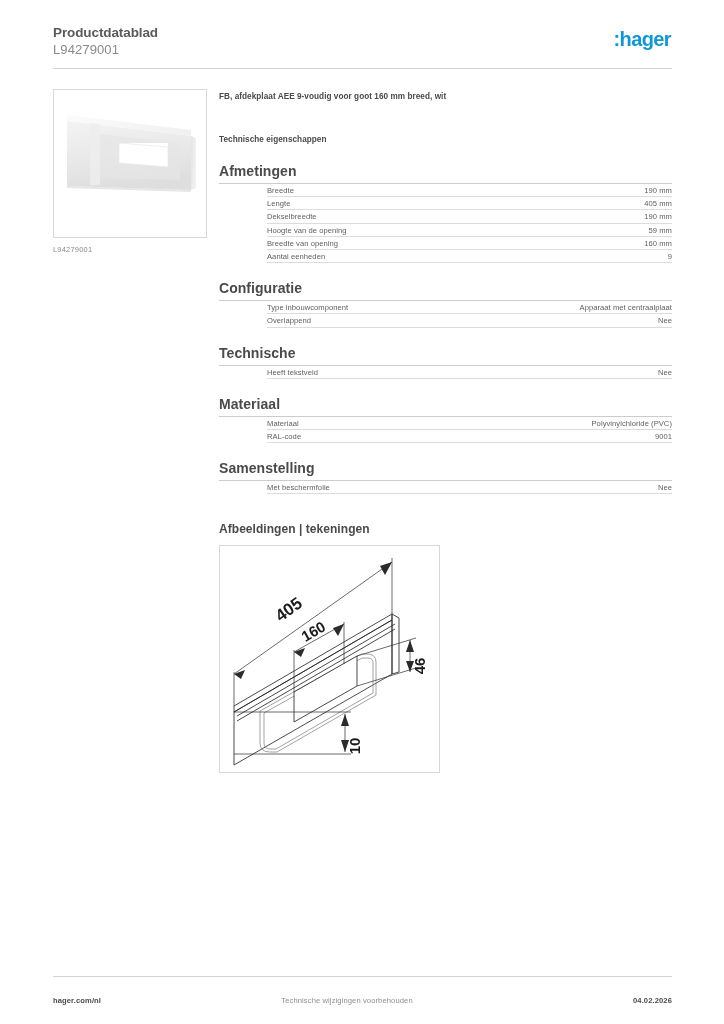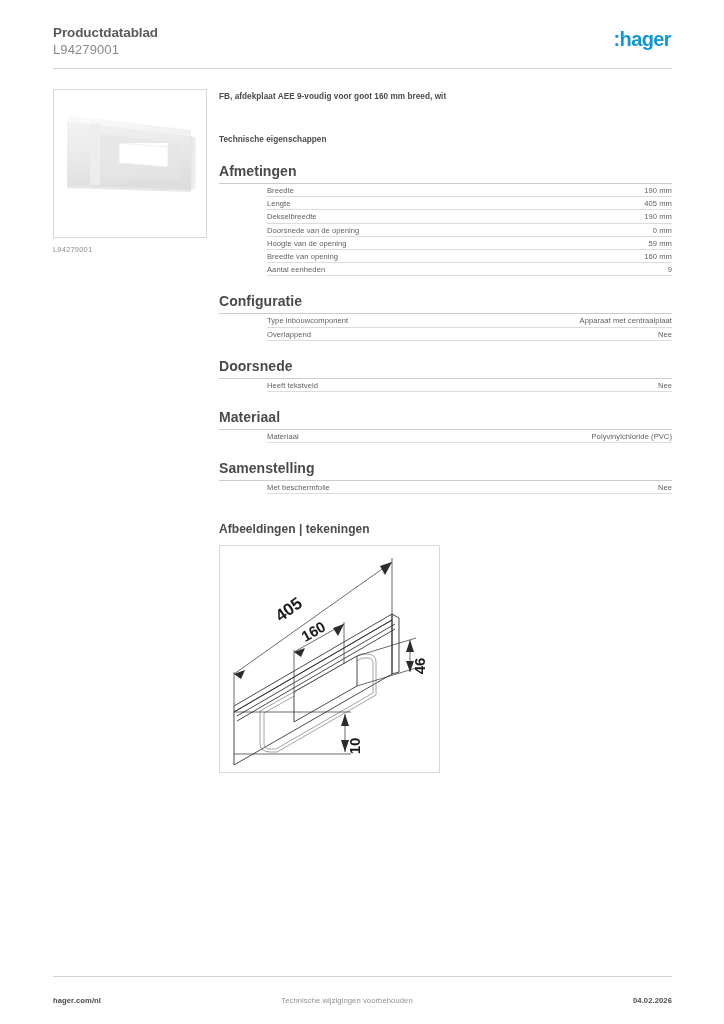--- a/index.html
+++ b/index.html
@@ -277,24 +277,20 @@
           </div>
           <div class="spec-row">
             <span class="spec-label">Lengte</span>
             <span class="spec-value">405 mm</span>
           </div>
           <div class="spec-row">
             <span class="spec-label">Dekselbreedte</span>
             <span class="spec-value">190 mm</span>
           </div>
           <div class="spec-row">
-            <span class="spec-label">Doorsnede van de opening</span>
-            <span class="spec-value">0 mm</span>
-          </div>
-          <div class="spec-row">
             <span class="spec-label">Hoogte van de opening</span>
             <span class="spec-value">59 mm</span>
           </div>
           <div class="spec-row">
             <span class="spec-label">Breedte van opening</span>
             <span class="spec-value">160 mm</span>
           </div>
           <div class="spec-row">
             <span class="spec-label">Aantal eenheden</span>
             <span class="spec-value">9</span>
@@ -305,31 +301,35 @@
           <div class="spec-row">
             <span class="spec-label">Type inbouwcomponent</span>
             <span class="spec-value">Apparaat met centraalplaat</span>
           </div>
           <div class="spec-row">
             <span class="spec-label">Overlappend</span>
             <span class="spec-value">Nee</span>
           </div>
         </div>
         <div class="spec-group">
-          <div class="group-title">Doorsnede</div>
+          <div class="group-title">Technische</div>
           <div class="spec-row">
             <span class="spec-label">Heeft tekstveld</span>
             <span class="spec-value">Nee</span>
           </div>
         </div>
         <div class="spec-group">
           <div class="group-title">Materiaal</div>
           <div class="spec-row">
             <span class="spec-label">Materiaal</span>
             <span class="spec-value">Polyvinylchloride (PVC)</span>
+          </div>
+          <div class="spec-row">
+            <span class="spec-label">RAL-code</span>
+            <span class="spec-value">9001</span>
           </div>
         </div>
         <div class="spec-group">
           <div class="group-title">Samenstelling</div>
           <div class="spec-row">
             <span class="spec-label">Met beschermfolie</span>
             <span class="spec-value">Nee</span>
           </div>
         </div>
       </div>

